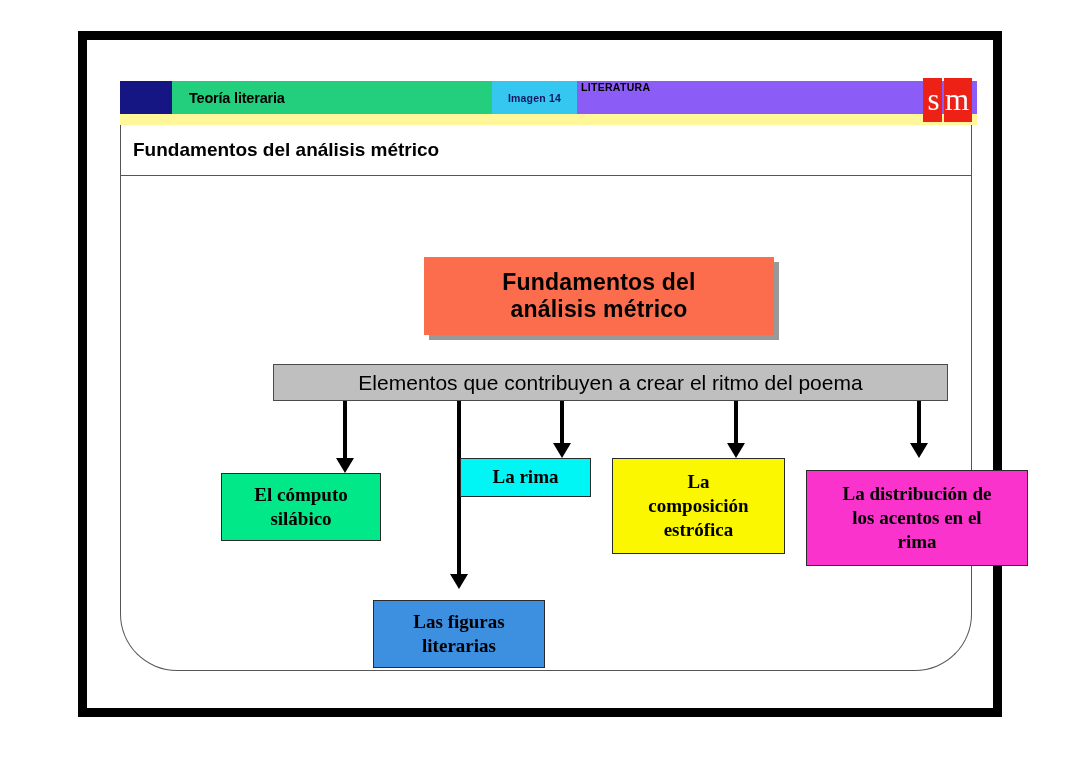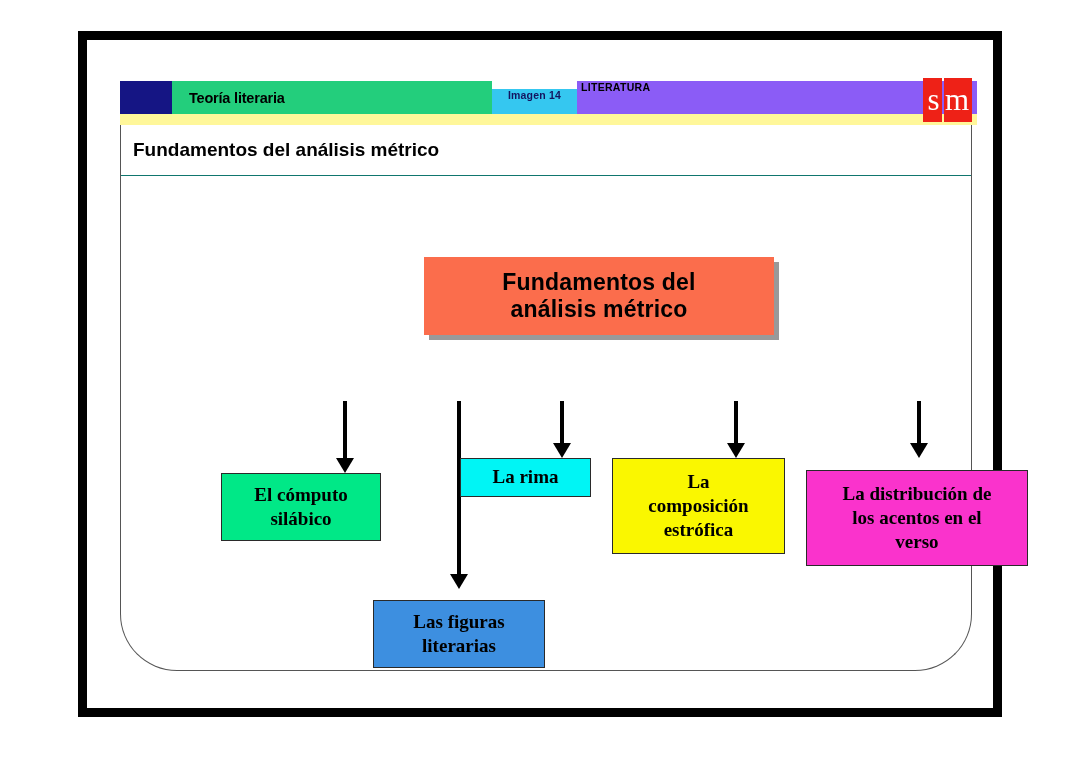--- a/index.html
+++ b/index.html
@@ -53,22 +53,22 @@
   .hb-green span {
     font-size: 14.5px;
     font-weight: bold;
     color: #000000;
     letter-spacing: -0.2px;
   }
   .hb-cyan {
     flex: 0 0 85px;
     background: #35C7F0;
     display: flex;
-    justify-content: center;
-    margin-top: 8px;
+    align-items: center;
+    justify-content: center;
   }
   .hb-cyan span {
     font-size: 10.5px;
     font-weight: bold;
     color: #14145f;
     letter-spacing: 0.2px;
   }
   .hb-amber {
     flex: 1 1 auto;
     background: #8b5cf6;
@@ -283,20 +283,23 @@
       <span>Fundamentos del análisis métrico</span>
     </div>
 
     <div class="canvas">
 
       <div class="title-box">
         <div class="ln">Fundamentos del</div>
         <div class="ln">análisis métrico</div>
       </div>
 
+      <div class="gray-bar">
+        <span>Elementos que contribuyen a crear el ritmo del poema</span>
+      </div>
 
       <div class="arrow" style="left:222px; top:225px; height:72px;">
         <div class="stem" style="height:57px;"></div>
         <div class="head" style="top:57px;"></div>
       </div>
       <div class="arrow" style="left:336px; top:225px; height:188px;">
         <div class="stem" style="height:173px;"></div>
         <div class="head" style="top:173px;"></div>
       </div>
       <div class="arrow" style="left:439px; top:225px; height:57px;">
@@ -328,18 +331,18 @@
 
       <div class="leaf yellow" style="left:491px; top:282px; width:173px; height:96px;">
         <div>La</div>
         <div>composición</div>
         <div>estrófica</div>
       </div>
 
       <div class="leaf magenta" style="left:685px; top:294px; width:222px; height:96px;">
         <div>La distribución de</div>
         <div>los acentos en el</div>
-        <div>verso</div>
+        <div>rima</div>
       </div>
 
     </div>
   </div>
 </div>
 
 </body></html>

